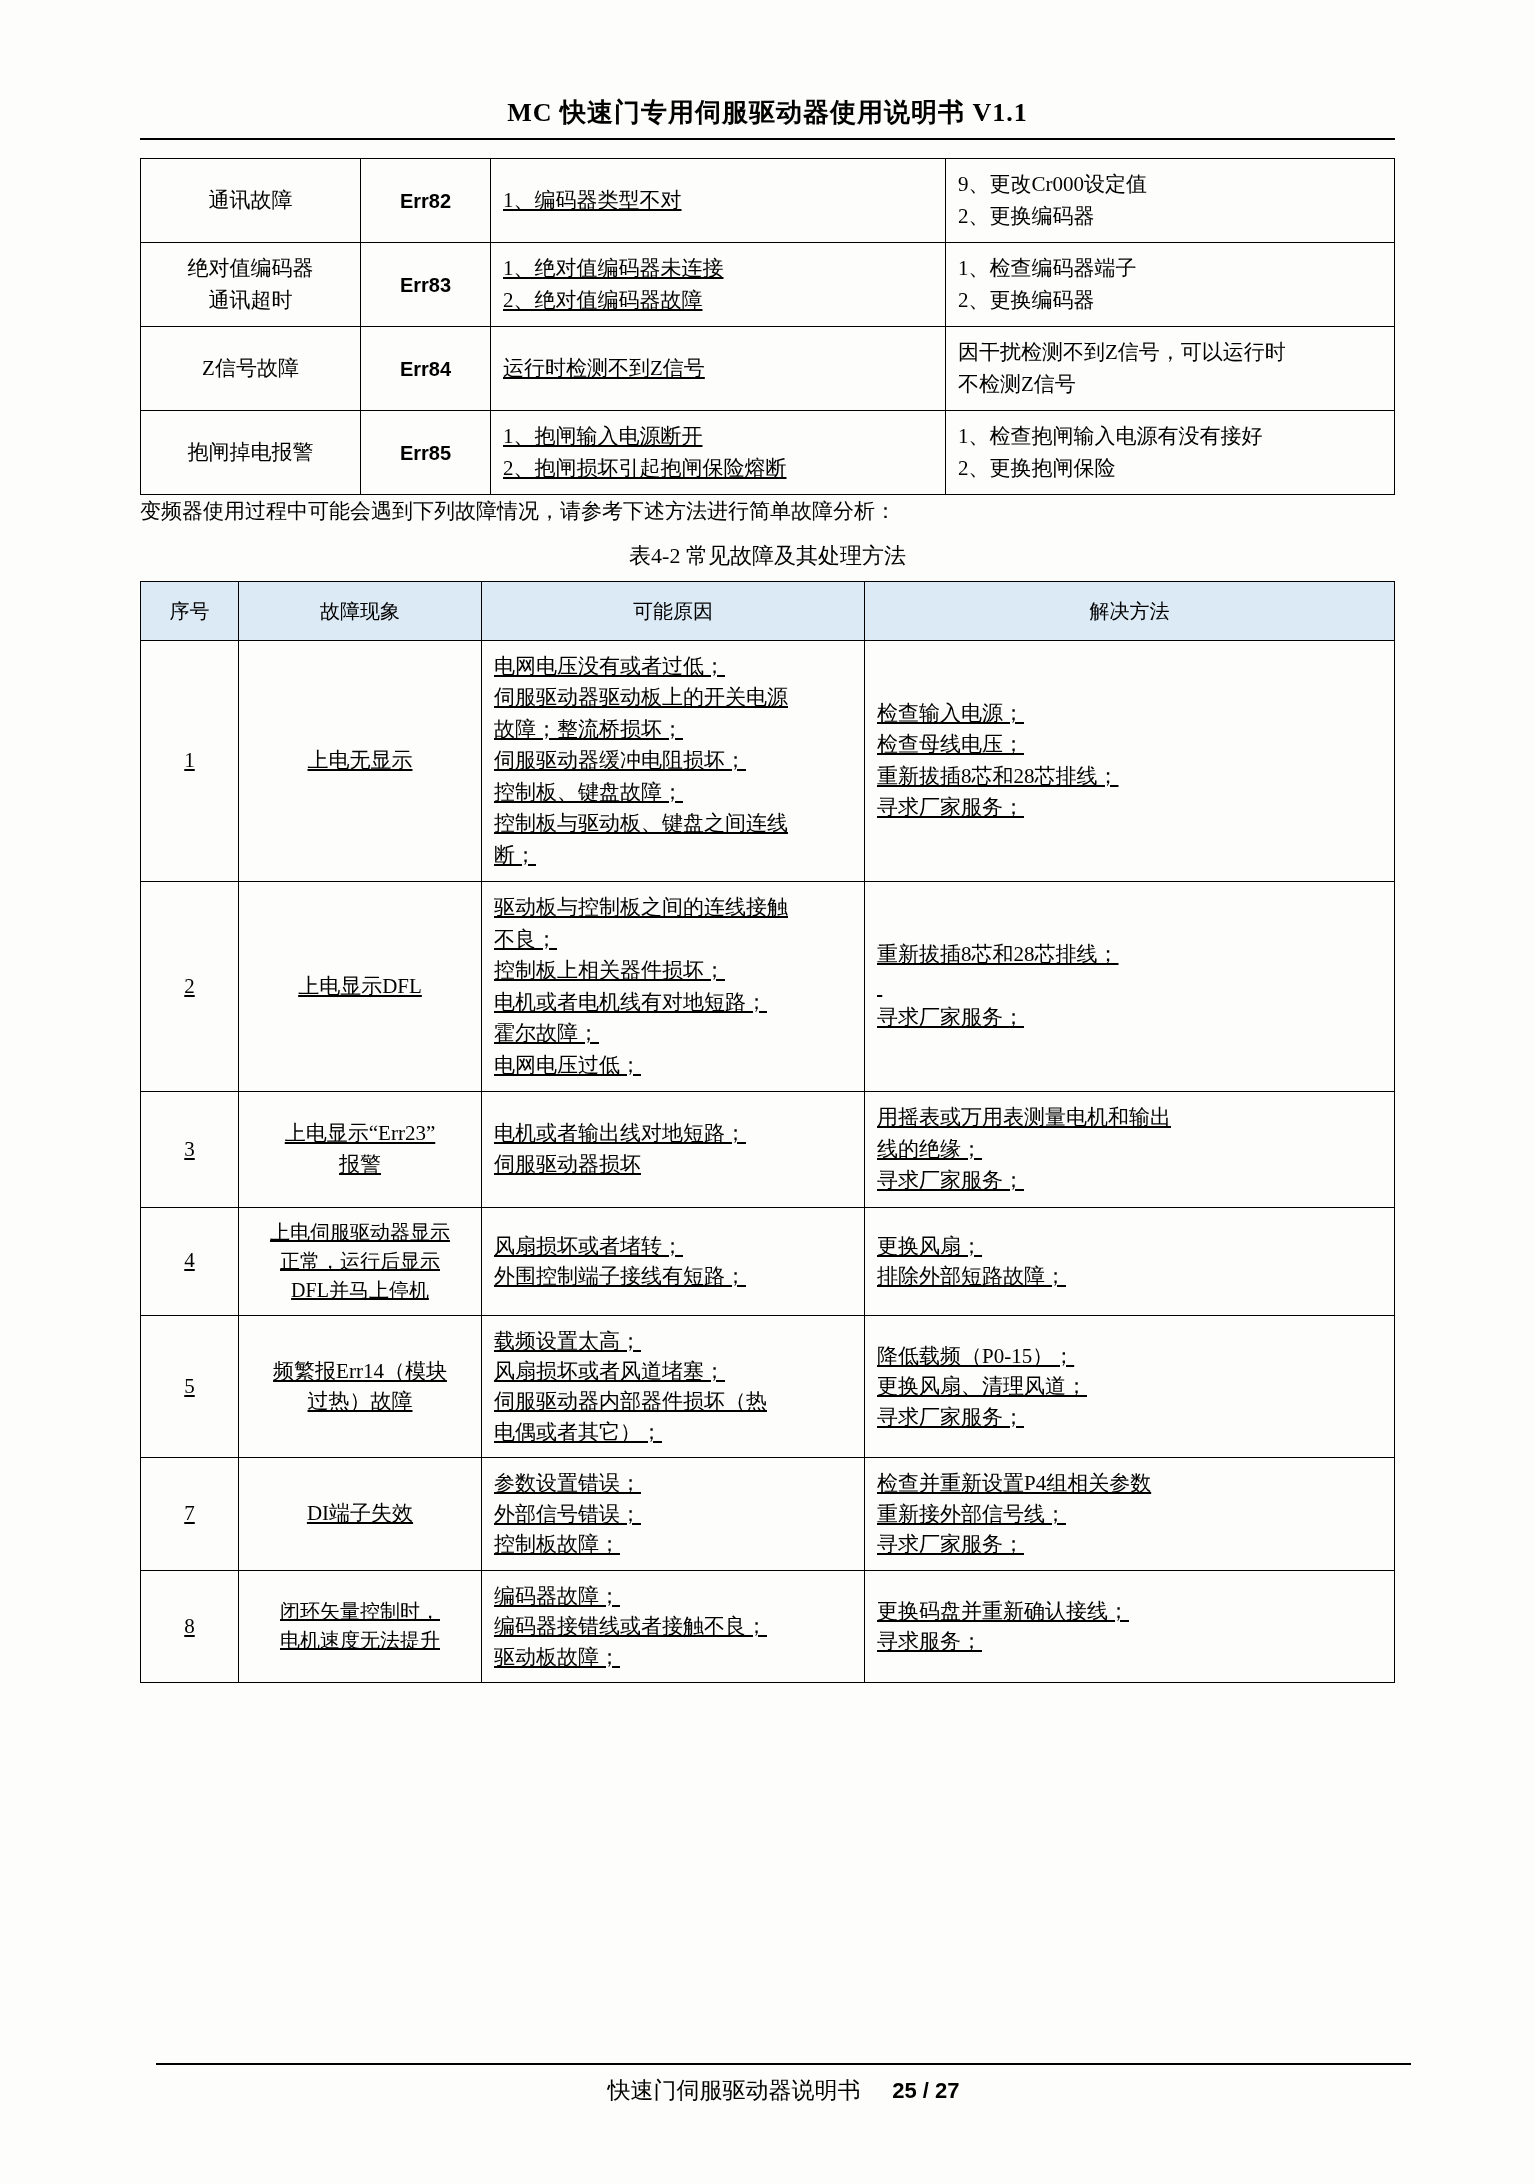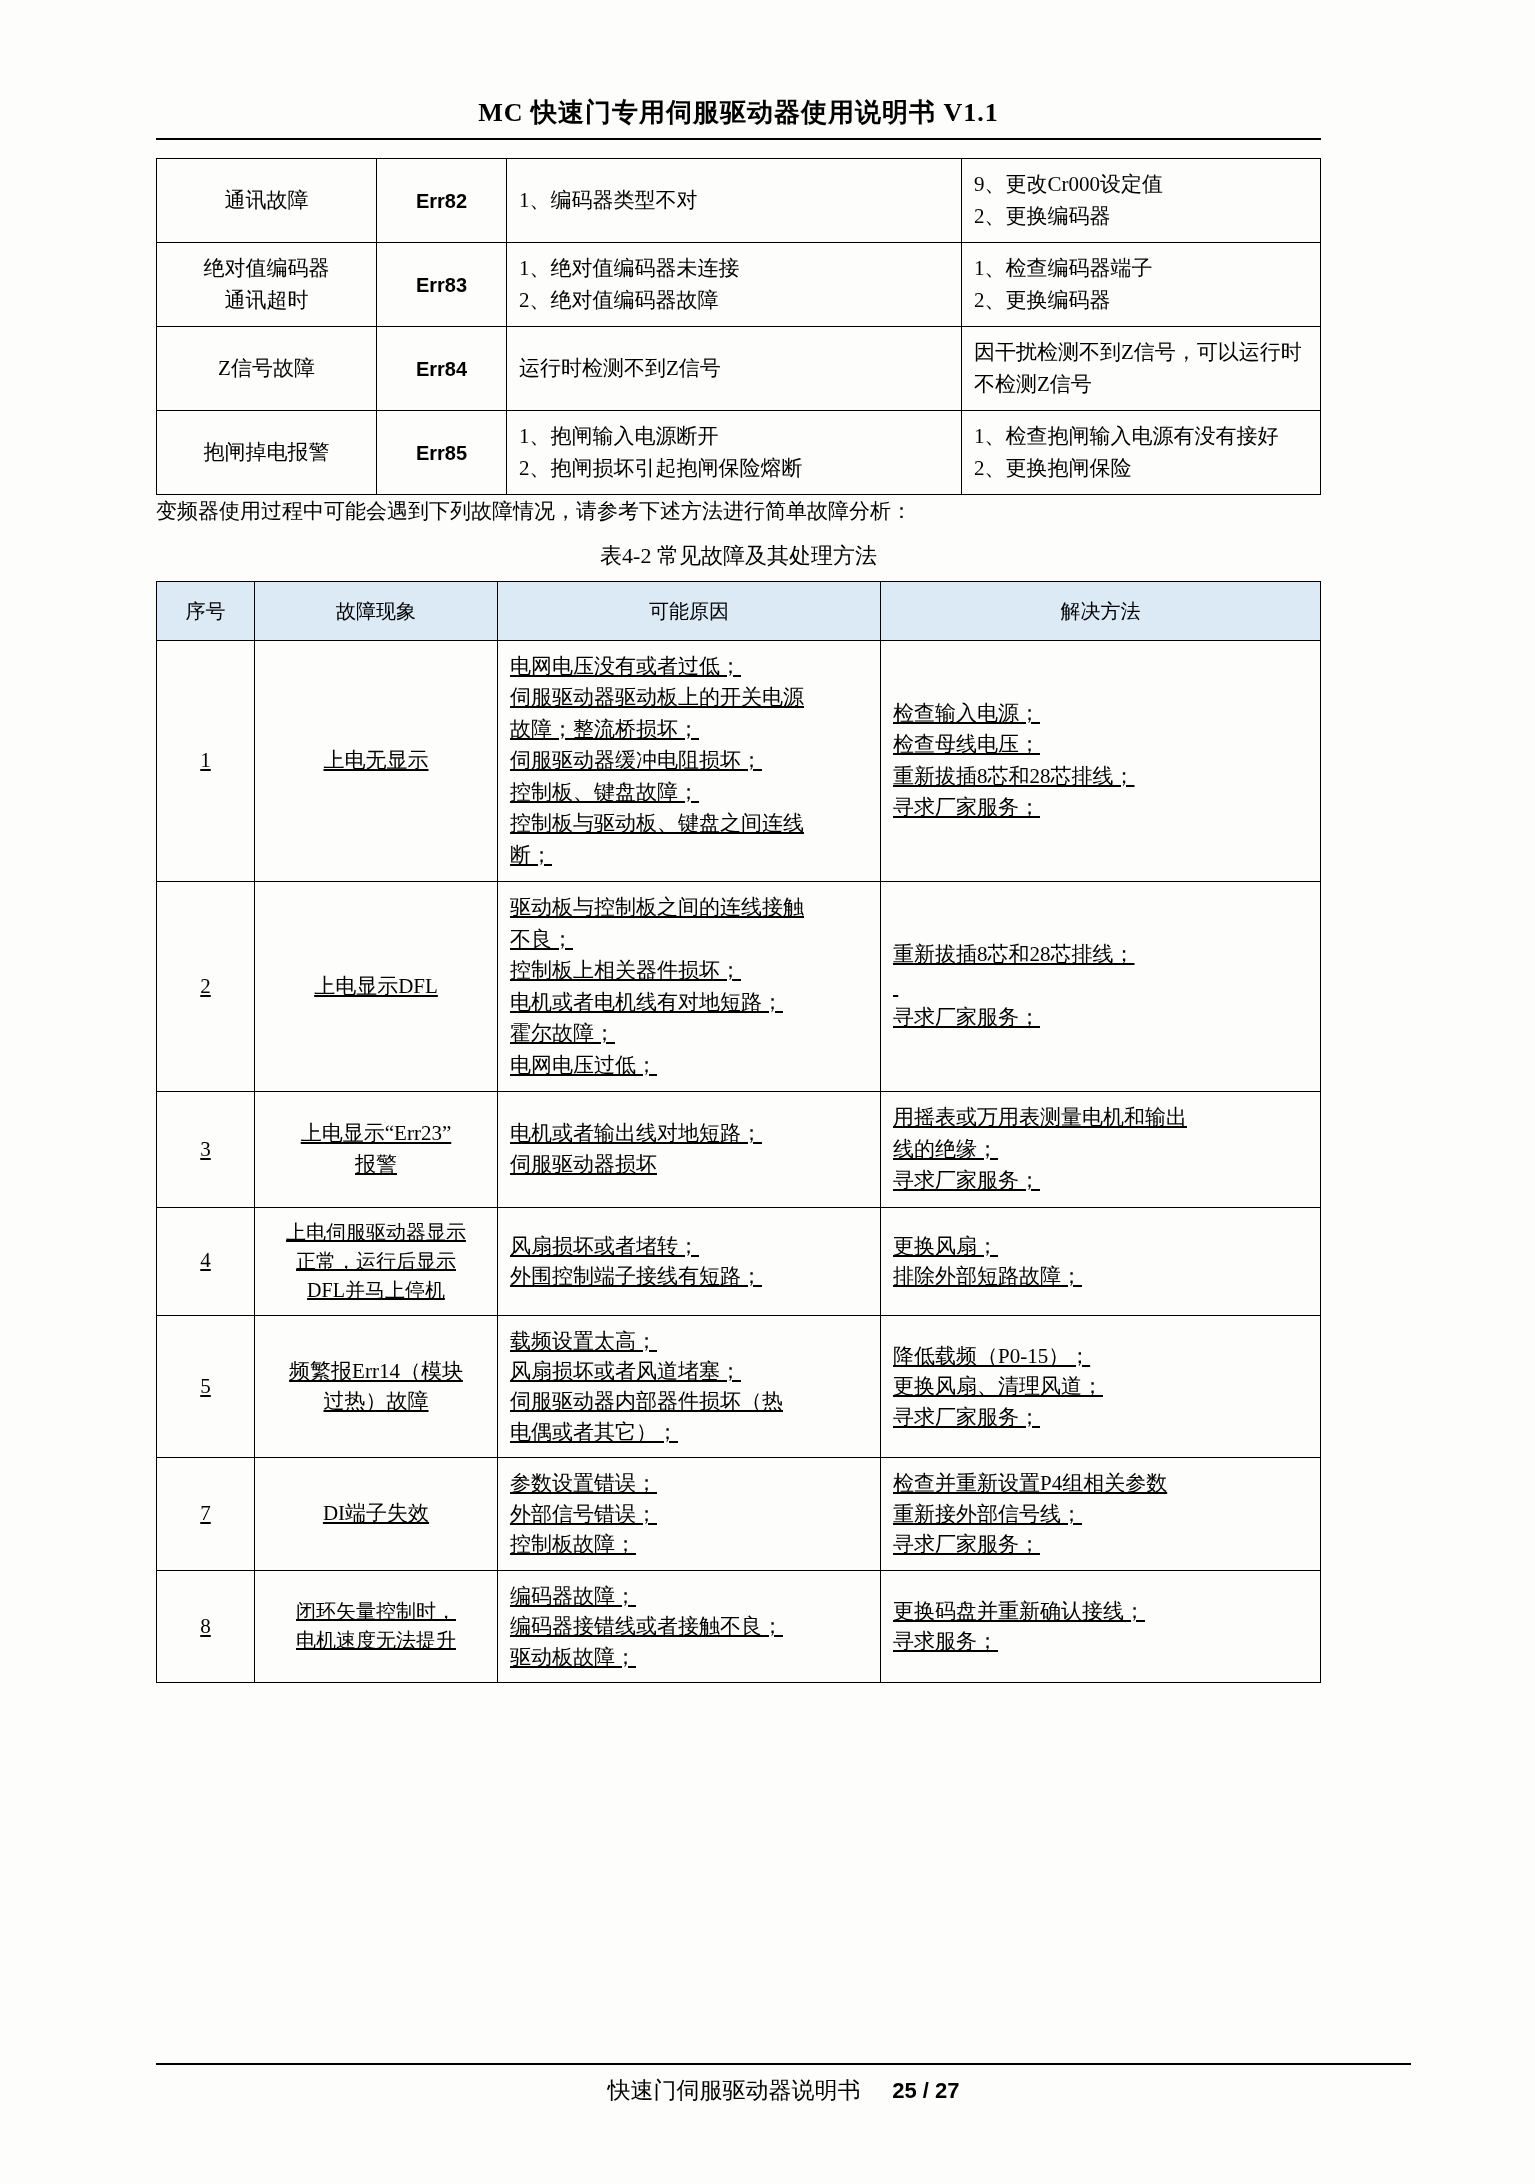--- a/index.html
+++ b/index.html
@@ -12,23 +12,23 @@
     height: 2184px;
     background: #fdfdfb;
     margin: 0 auto;
     position: relative;
     box-sizing: border-box;
     font-family: "Liberation Serif", serif;
     color: #000;
   }
   .content {
     position: absolute;
-    left: 156px;
+    left: 140px;
     top: 95px;
-    width: 1165px;
+    width: 1255px;
   }
   .header-title {
     text-align: center;
     font-family: "Liberation Serif", serif;
     font-size: 26px;
     font-weight: bold;
     letter-spacing: 1px;
     padding-bottom: 8px;
   }
   .header-rule {
@@ -48,21 +48,21 @@
     font-size: 21px;
     line-height: 1.5;
     vertical-align: middle;
     font-family: "Liberation Serif", serif;
   }
 
   
   .t1 td { vertical-align: middle; }
   .t1 .c-name { width: 195px; text-align: center; }
   .t1 .c-code { width: 105px; text-align: center; font-weight: bold; font-family: "Liberation Sans", sans-serif; font-size: 20px;}
-  .t1 .c-cause { width: 430px; }
+  .t1 .c-cause { width: 430px; text-decoration: underline; }
   .t1 .c-fix { }
   .cellline { display: block; }
 
   .sec-head {
     font-size: 31px;
     font-weight: bold;
     margin: 26px 0 10px 0;
     letter-spacing: 1px;
   }
   .sec-head .num { margin-right: 20px; font-family: "Liberation Serif", serif;}

